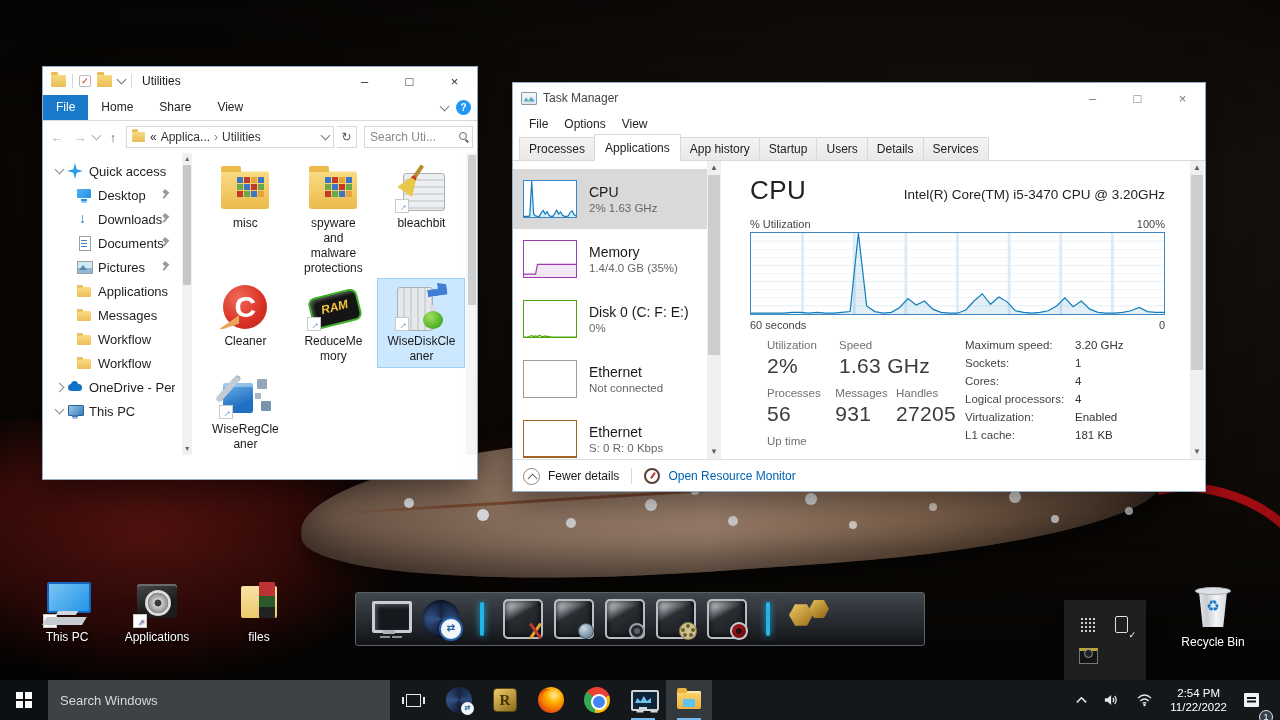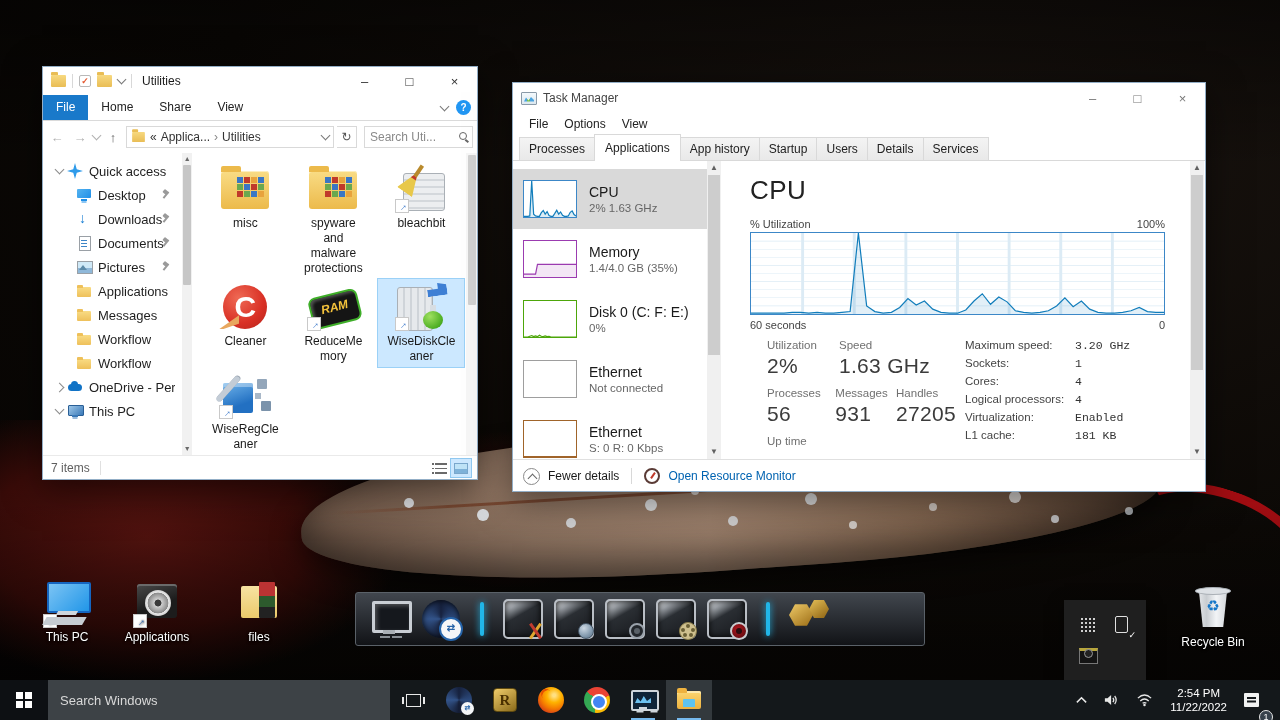--- a/index.html
+++ b/index.html
@@ -219,21 +219,21 @@
   .chart-labels { position:absolute; left:0; right:0; top:57px; display:flex; justify-content:space-between; font-size:11px; color:#444; }
   #cpu-chart { position:absolute; left:0; top:71px; width:415px; height:83px; border:1px solid #3c87c7; background:#fff; }
   .chart-labels2 { position:absolute; left:0; right:0; top:158px; display:flex; justify-content:space-between; font-size:11px; color:#444; }
   .tm-stats { position:absolute; left:17px; top:178px; width:205px; }
   .st-row { display:flex; margin-bottom:9px; }
   .stcell .lab { font-size:11.5px; color:#707070; }
   .stcell .val { font-size:21px; font-weight:300; color:#3b3b3b; margin-top:3px; letter-spacing:.3px; }
   .tm-specs { position:absolute; left:215px; top:178px; width:210px; }
   .sp-row { display:flex; height:18px; font-size:11.5px; color:#444; }
   .sp-lab { width:110px; }
-  .sp-val { color:#333;font-family:Liberation Mono, monospace; }
+  .sp-val { color:#333; }
 
   .tm-footer { height:33px; border-top:1px solid #e0e0e0; display:flex; align-items:center; padding:0 10px; gap:8px; font-size:12px; color:#1a1a1a; }
   .fd-circle { width:17px; height:17px; border:1px solid #8a8a8a; border-radius:50%; position:relative; }
   .fd-circle::after { content:''; position:absolute; left:4.5px; top:6px; width:6px; height:6px;
     border-left:1.5px solid #666; border-top:1.5px solid #666; transform:rotate(45deg); }
   .vsep { width:1px; height:16px; background:#d8d8d8; margin:0 4px; }
   .rm-gauge { width:16px; height:16px; border:2px solid #5a3b36; border-radius:50%; background:#fff; position:relative; }
   .rm-gauge::after { content:''; position:absolute; left:6px; top:2px; width:1.8px; height:7px; background:#c0392b; transform:rotate(35deg); }
   .rm-link { color:#0063b1; }
 
@@ -596,32 +596,20 @@
               <span>→</span>
             </span>
           </div>
           <div class="tile-label">WiseRegCleaner</div>
         </div>
       </div>
     <div class="ex-filescroll">
       <span class="thumb"></span>
     </div>
   </div>
-  <div class="ex-status">
-    <span>7 items</span>
-    <span class="st-sep"></span>
-    <div class="view-btns">
-      <span class="vb">
-          <span class="vb-list"></span>
-        </span>
-      <span class="vb sel">
-          <span class="vb-thumb"></span>
-        </span>
-    </div>
-  </div>
 </div>
 
 <div class="window tm">
   <div class="tm-titlebar">
     <span class="tm-appicon"></span>
     <span class="tm-title">Task Manager</span>
     <div class="win-btns">
       <span class="win-btn">–</span>
       <span class="win-btn">□</span>
       <span class="win-btn">×</span>
@@ -702,20 +690,21 @@
         </div>
       </div>
     <div class="tm-sidescroll">
       <span class="arr" style="top:0">▲</span>
       <span class="thumb"></span>
       <span class="arr" style="bottom:0">▼</span>
     </div>
     <div class="tm-main">
       <div class="cpu-head">
         <span class="cpu-title">CPU</span>
+        <span class="cpu-sub">Intel(R) Core(TM) i5-3470 CPU @ 3.20GHz</span>
       </div>
       <div class="chart-labels">
         <span>% Utilization</span>
         <span>100%</span>
       </div>
       <svg id="cpu-chart" viewBox="0 0 100 100" preserveAspectRatio="none">
           <line x1="12.5" x2="12.5" y1="0" y2="100" stroke="#dcebf5" stroke-width="0.7"></line>
           <line x1="25" x2="25" y1="0" y2="100" stroke="#dcebf5" stroke-width="0.7"></line>
           <line x1="37.5" x2="37.5" y1="0" y2="100" stroke="#dcebf5" stroke-width="0.7"></line>
           <line x1="50" x2="50" y1="0" y2="100" stroke="#dcebf5" stroke-width="0.7"></line>

